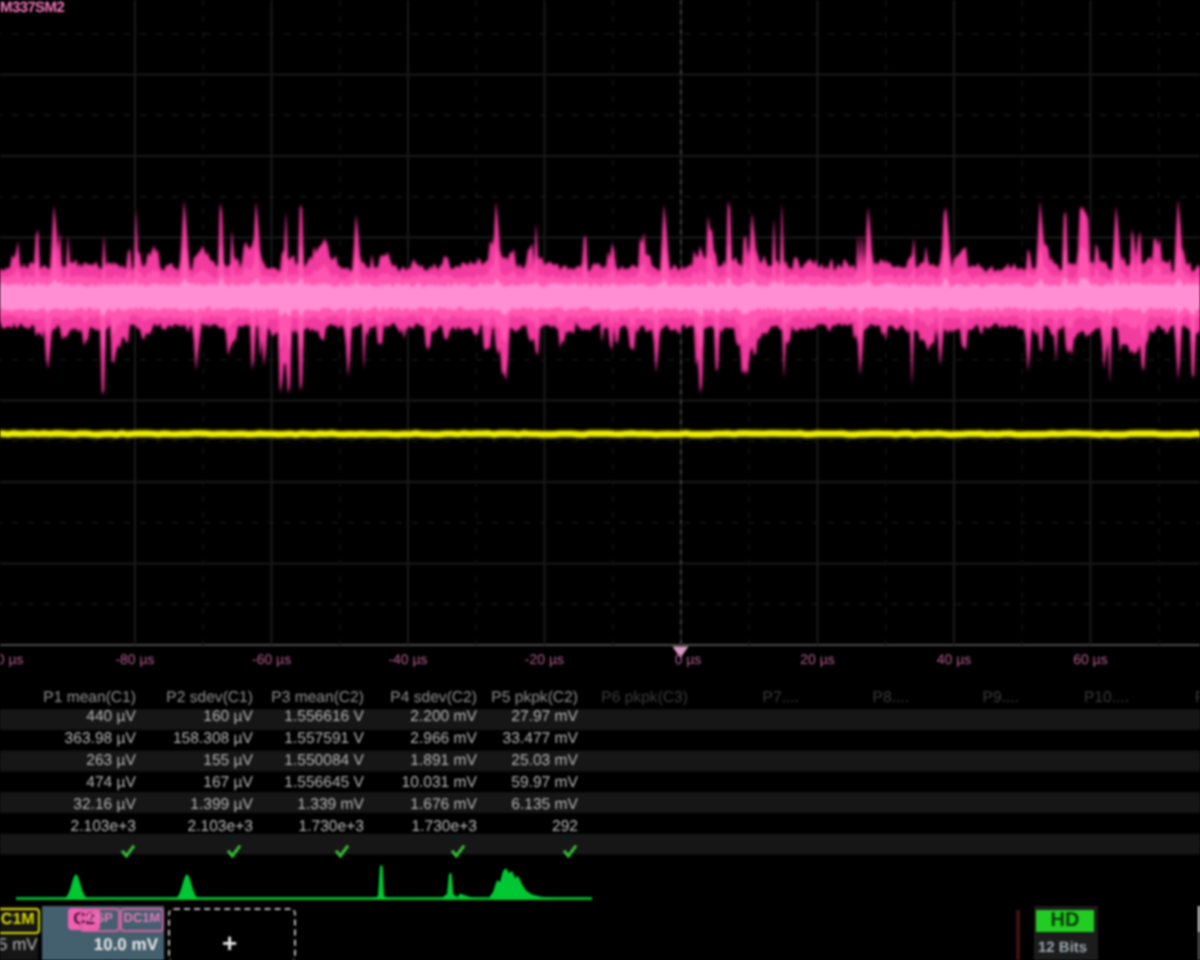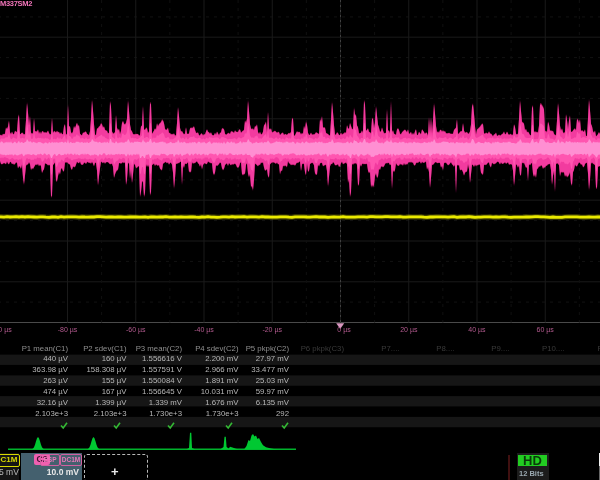--- a/index.html
+++ b/index.html
@@ -135,19 +135,19 @@
   <div class="abs" style="left:1px;top:1px;width:16px;height:11px;background:#f060b0;border-radius:2px;color:#401030;font-size:8.5px;font-weight:bold;line-height:11px;text-align:center;margin-left:12px;">C2</div>
   <div class="abs" style="left:19px;top:1px;width:18px;height:10px;border:1px solid #d060a0;border-radius:2px;color:#e878b8;font-size:6.5px;font-weight:bold;line-height:10px;text-align:center;">ESP</div>
   <div class="abs" style="left:39px;top:1px;width:20px;height:10px;border:1px solid #d060a0;border-radius:2px;color:#e878b8;font-size:6.5px;font-weight:bold;line-height:10px;text-align:center;">DC1M</div>
   <div class="abs" style="left:0;top:14px;width:58px;text-align:right;color:#e8e8e8;font-size:8.5px;font-weight:bold;">10.0 mV</div>
 </div>
 <div class="abs" style="left:84px;top:454px;width:62px;height:26px;border:1px dashed #b8b8b8;border-radius:3px;border-bottom:none;">
   <div class="abs" style="left:26px;top:9px;color:#e8e8e8;font-size:13px;font-weight:bold;">+</div>
 </div>
 <div class="abs" style="left:508px;top:455px;width:2px;height:25px;background:#401010;"></div>
 <div class="abs" style="left:517px;top:453px;width:32px;height:27px;background:#1c1c1c;">
-  <div class="abs" style="left:1px;top:2px;width:29px;height:11px;background:#22cc22;color:#0a3a0a;font-size:13px;font-weight:bold;line-height:11px;text-align:center;">HD</div>
+  <div class="abs" style="left:1px;top:2px;width:29px;height:11px;background:#22cc22;color:#0a3a0a;font-size:10px;font-weight:bold;line-height:11px;text-align:center;">HD</div>
   <div class="abs" style="left:2px;top:16px;color:#9aa8b0;font-size:7.5px;font-weight:bold;">12 Bits</div>
 </div>
 <div class="abs" style="left:552px;top:453px;width:48px;height:27px;background:#666;margin-left:47px;">
   <div class="abs" style="left:0;top:0;width:45px;height:13px;background:#f0f0f0;color:#333;font-size:9px;line-height:13px;padding-left:2px;">Tbase</div>
   <div class="abs" style="left:0;top:14px;width:46px;text-align:right;color:#111;font-size:8.5px;">20.0 µs</div>
 </div>
 </div>
 </body></html>

